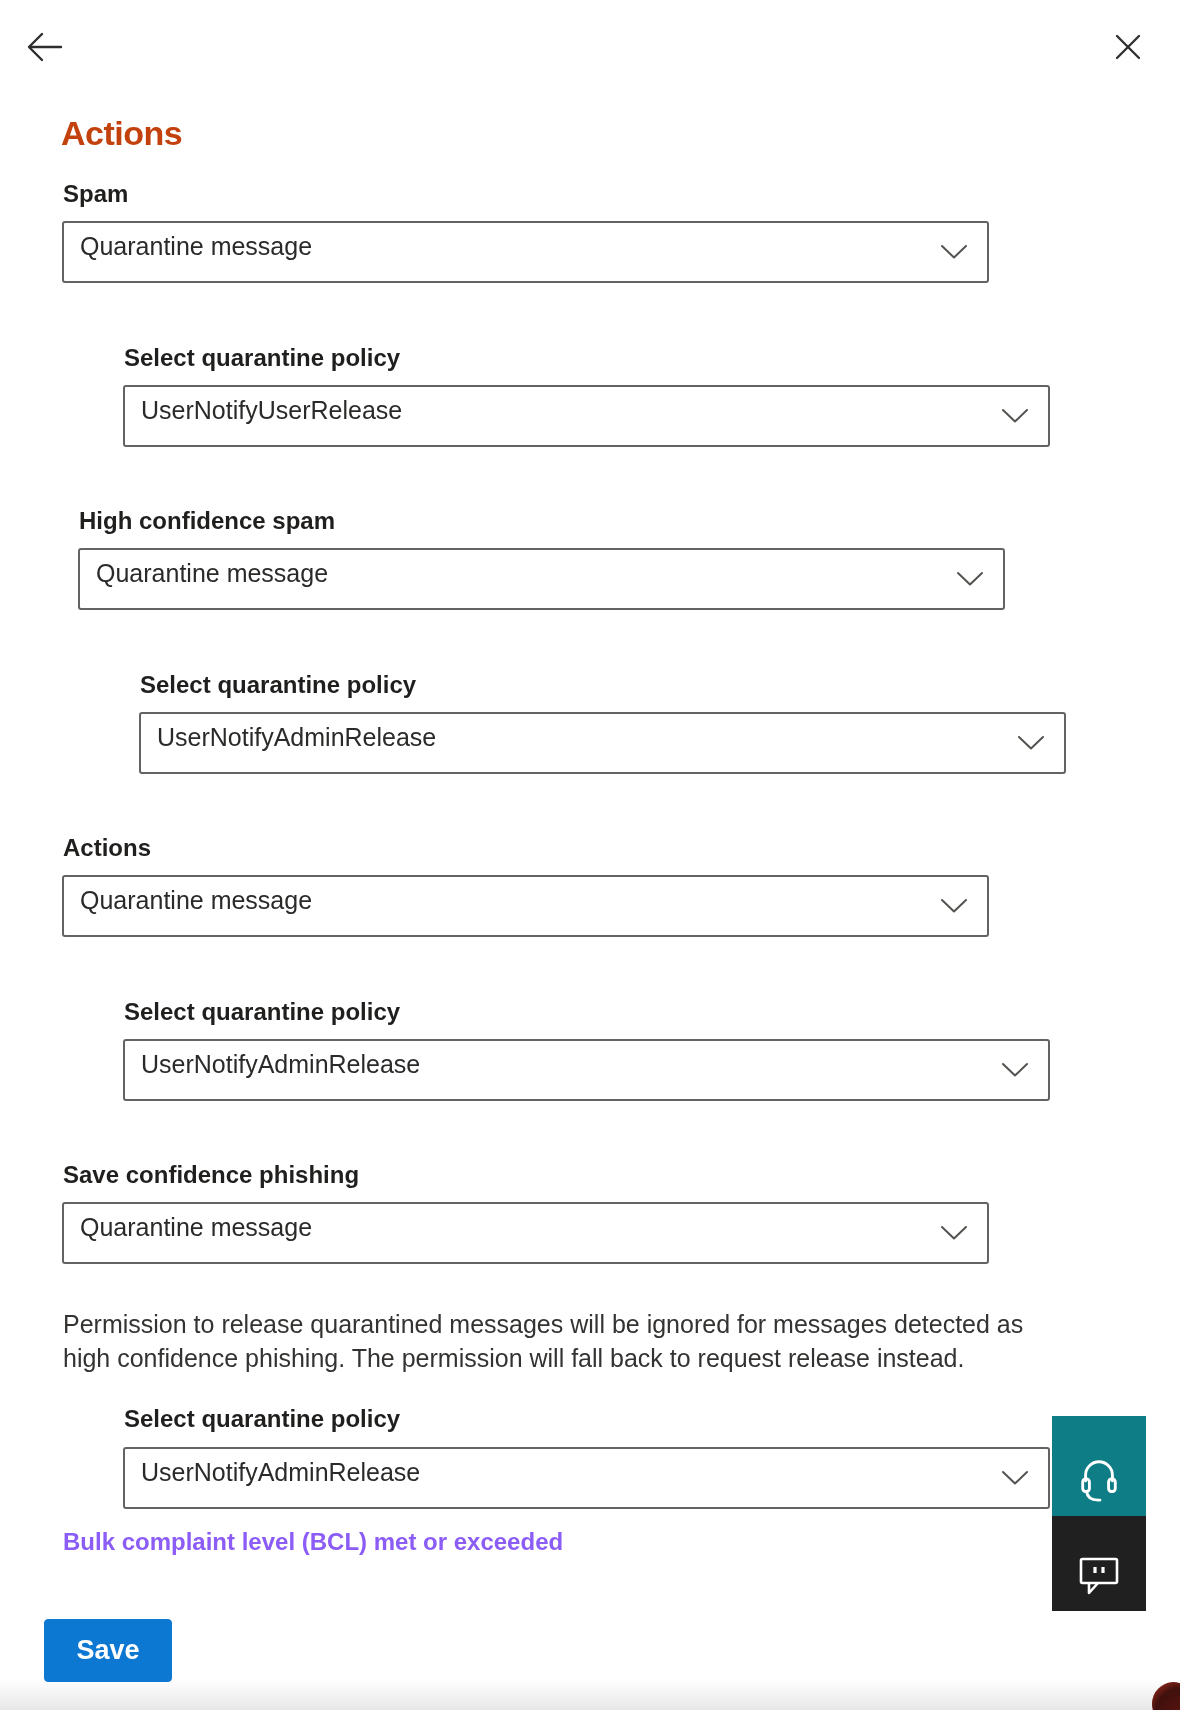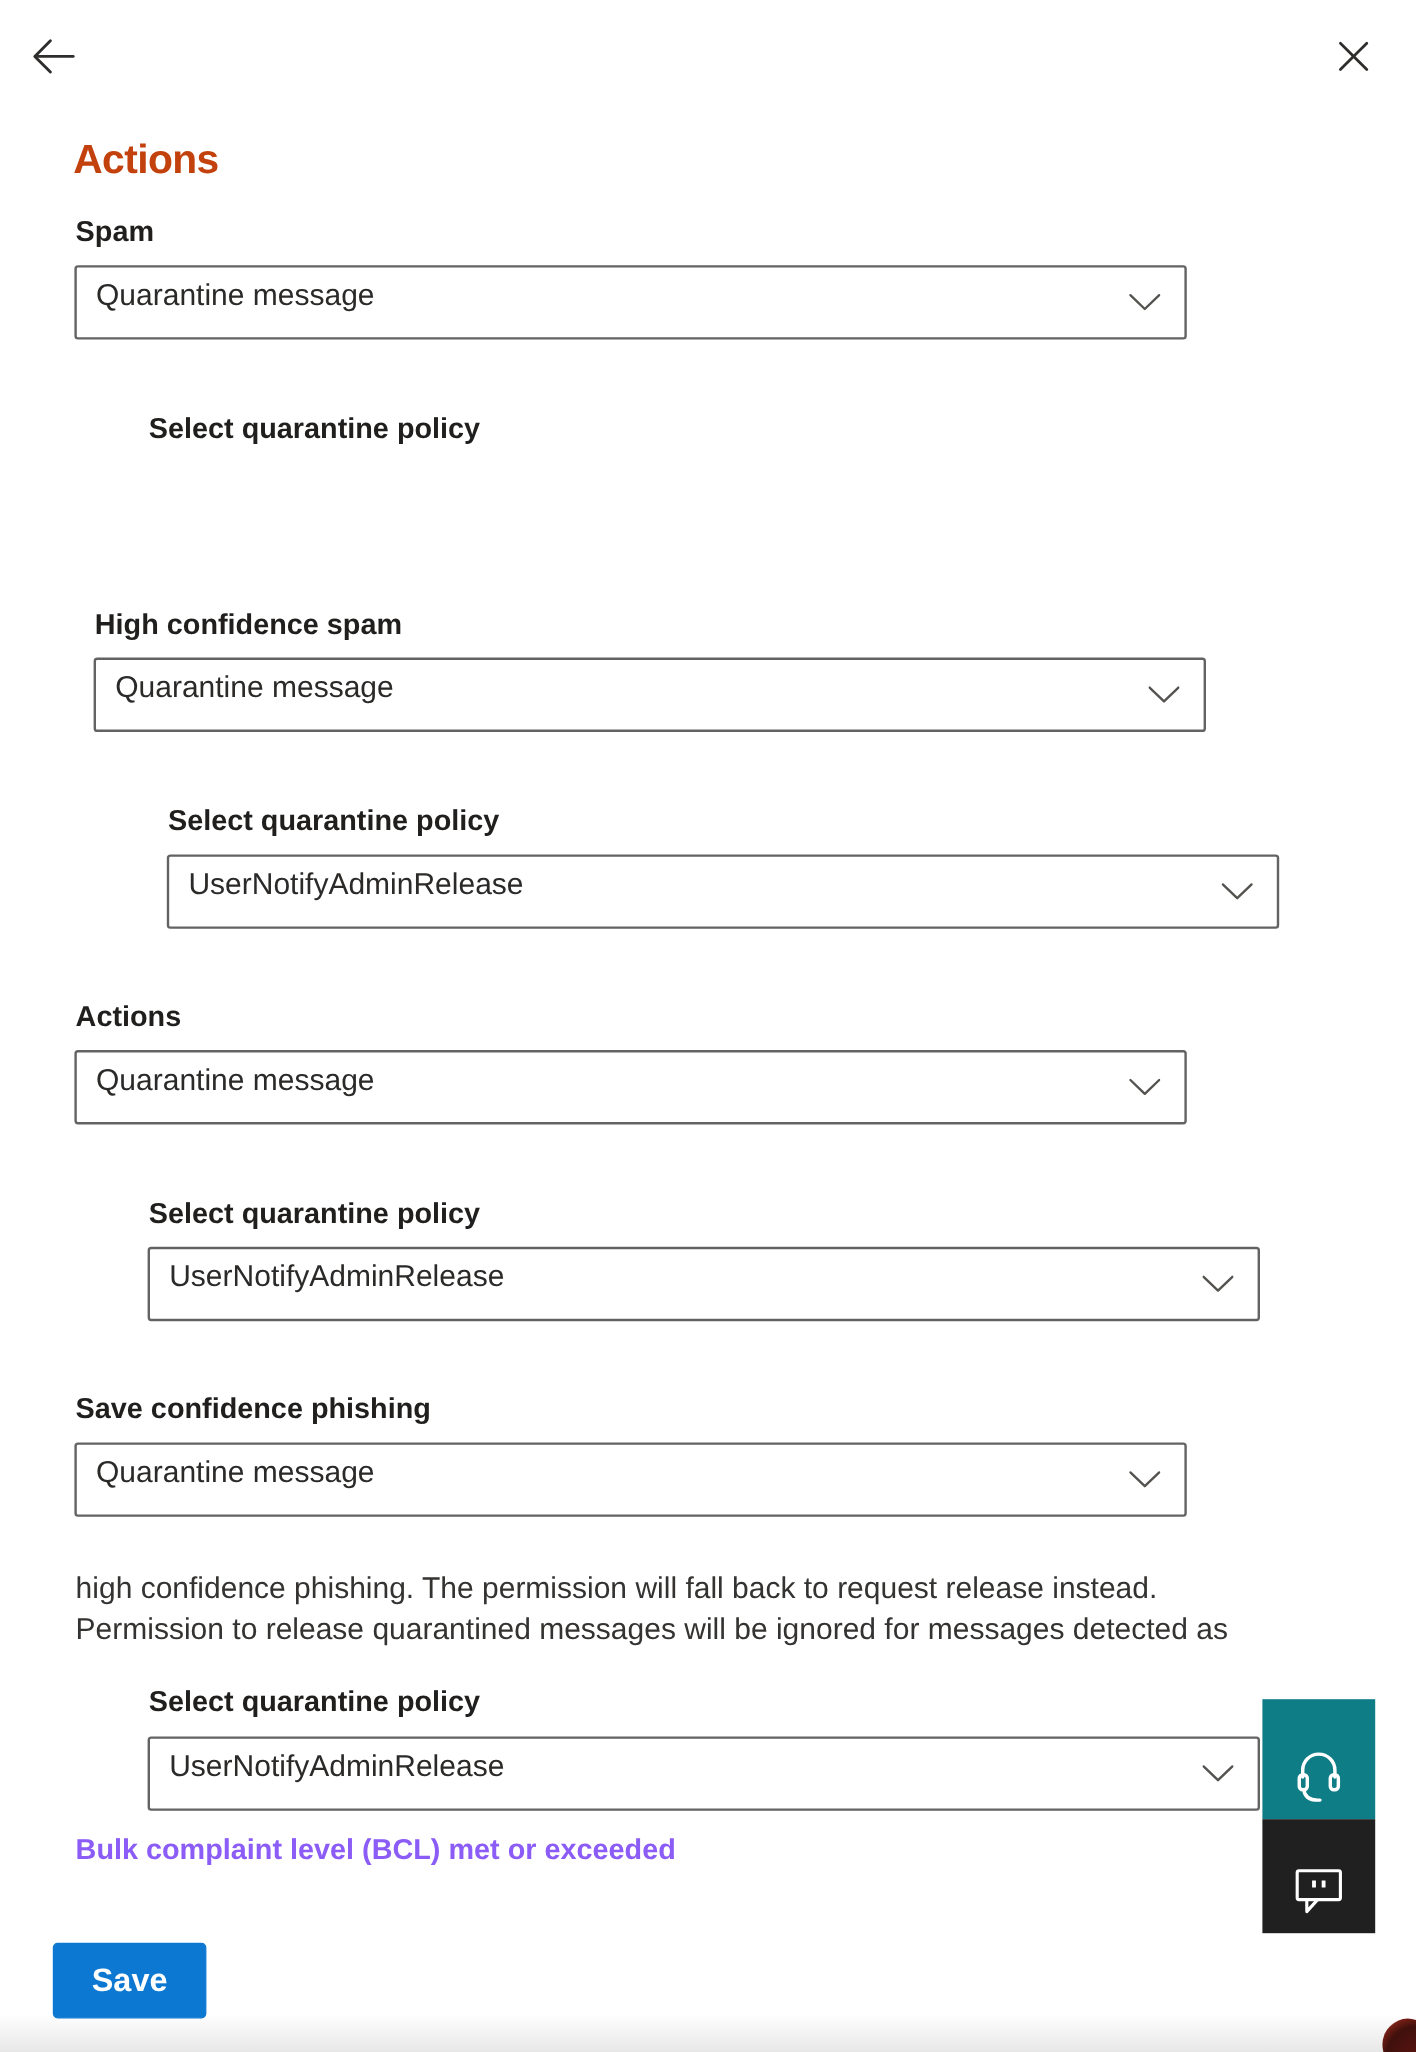--- a/index.html
+++ b/index.html
@@ -75,20 +75,26 @@
 
   <section class="sec" style="top:179px;height:270px;">
     <div class="lbl">Spam</div>
     <div class="dd" role="combobox">
       <span class="ddv">Quarantine message</span>
       <svg class="chev" width="26" height="15" viewBox="0 0 26 15" fill="none" stroke="currentColor" stroke-width="2" stroke-linecap="round" stroke-linejoin="round">
           <polyline points="1,1.5 13,13 25,1.5"></polyline>
         </svg>
     </div>
     <div class="lbl sub">Select quarantine policy</div>
+    <div class="dd sub" role="combobox">
+      <span class="ddv">UserNotifyUserRelease</span>
+      <svg class="chev" width="26" height="15" viewBox="0 0 26 15" fill="none" stroke="currentColor" stroke-width="2" stroke-linecap="round" stroke-linejoin="round">
+          <polyline points="1,1.5 13,13 25,1.5"></polyline>
+        </svg>
+    </div>
   </section>
 
   <section class="sec" style="top:506px;height:270px;margin-left:16px;">
     <div class="lbl">High confidence spam</div>
     <div class="dd" role="combobox">
       <span class="ddv">Quarantine message</span>
       <svg class="chev" width="26" height="15" viewBox="0 0 26 15" fill="none" stroke="currentColor" stroke-width="2" stroke-linecap="round" stroke-linejoin="round">
           <polyline points="1,1.5 13,13 25,1.5"></polyline>
         </svg>
     </div>
@@ -120,22 +126,22 @@
 
   <section class="sec sec4" style="top:1160px;height:352px;">
     <div class="lbl">Save confidence phishing</div>
     <div class="dd" role="combobox">
       <span class="ddv">Quarantine message</span>
       <svg class="chev" width="26" height="15" viewBox="0 0 26 15" fill="none" stroke="currentColor" stroke-width="2" stroke-linecap="round" stroke-linejoin="round">
           <polyline points="1,1.5 13,13 25,1.5"></polyline>
         </svg>
     </div>
     <div class="note">
+      <span style="display:block;">Permission to release quarantined messages will be ignored for messages detected as</span>
       <span style="display:block;">high confidence phishing. The permission will fall back to request release instead.</span>
-      <span style="display:block;">Permission to release quarantined messages will be ignored for messages detected as</span>
     </div>
     <div class="lbl sub">Select quarantine policy</div>
     <div class="dd sub" role="combobox">
       <span class="ddv">UserNotifyAdminRelease</span>
       <svg class="chev" width="26" height="15" viewBox="0 0 26 15" fill="none" stroke="currentColor" stroke-width="2" stroke-linecap="round" stroke-linejoin="round">
           <polyline points="1,1.5 13,13 25,1.5"></polyline>
         </svg>
     </div>
   </section>
 

